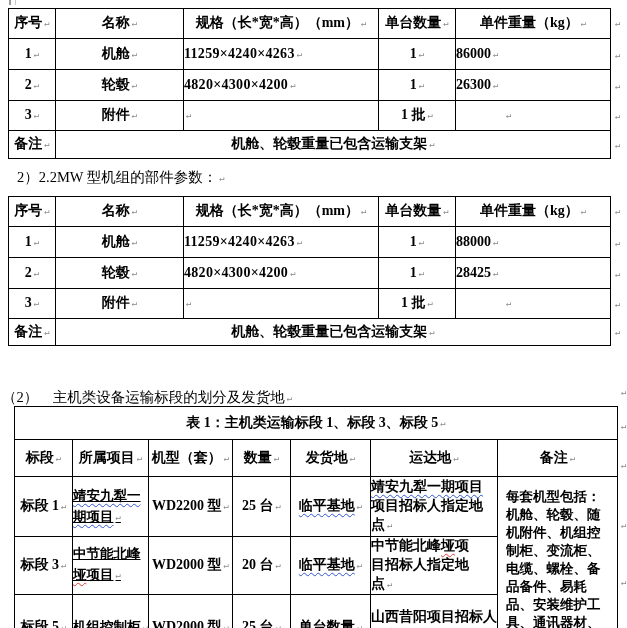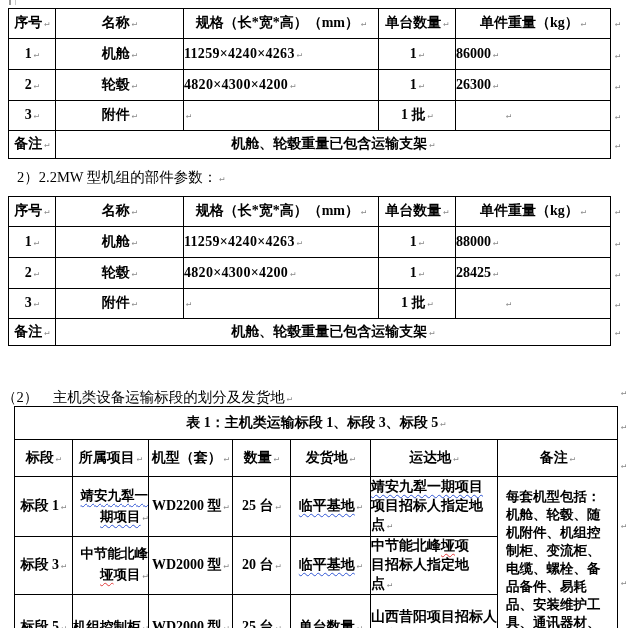--- a/index.html
+++ b/index.html
@@ -19,21 +19,21 @@
     overflow:hidden;
   }
   .c{text-align:center;}
   .l{text-align:left;padding-left:9px;}
   .name{text-align:center;padding-left:11px;}
   .dims{font-size:15px;letter-spacing:.3px;}
   .num{font-size:15px;}
   .hdr td{text-align:center;}
   .ttl{text-align:center;font-size:14.5px;font-weight:400;}
   .ttl .b{font-weight:700;}
-  .proj{font-size:13.5px;line-height:1.55;display:inline-block;text-align:right;}
+  .proj{font-size:13.5px;line-height:1.55;display:inline-block;text-align:left;text-decoration:underline;}
   .dest{font-size:13.5px;line-height:1.6;}
   .remark-cell{vertical-align:middle;}
   .remark{font-size:13.5px;line-height:18px;display:block;padding:4px 7px 2px 8px;text-align:left;}
   .heading{
     position:absolute;font-size:14.5px;font-weight:400;white-space:nowrap;color:#000;
   }
   .pm{
     font-family:"DejaVu Sans Mono",monospace;
     font-size:9px;color:#8a8a8a;font-weight:400;
     margin-left:2px;vertical-align:1px;

